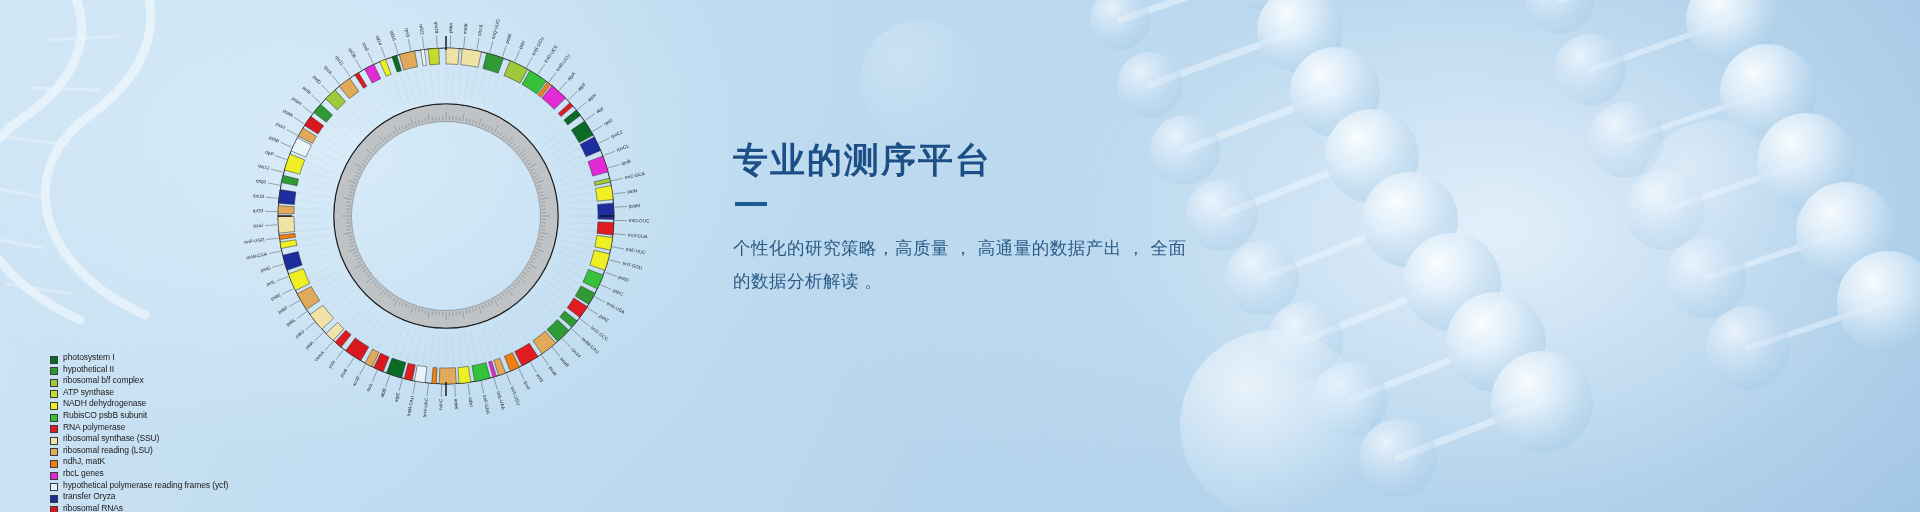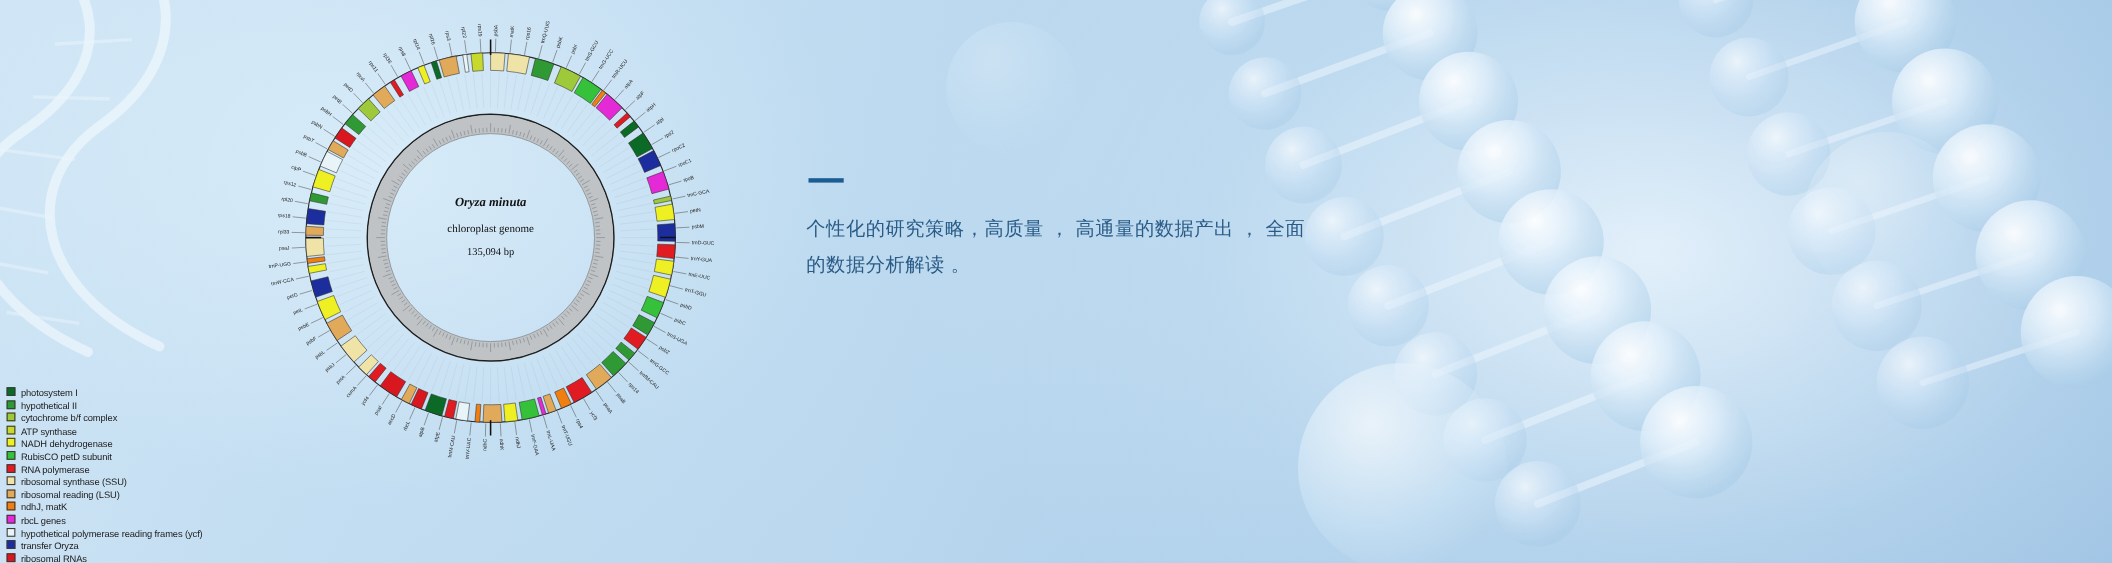--- a/index.html
+++ b/index.html
@@ -45,23 +45,24 @@
 
   
   .legend {
     position: absolute;
     left: 6px;
     top: 352px;
     z-index: 6;
   }
   .legend-row {
     display: flex;
-    align-items: flex-start;
+    align-items: flex-end;
     height: 11.6px;
     line-height: 11.6px;
+    margin-left: 44px;
   }
   .legend-swatch {
     width: 8px; height: 8px;
     border: 1px solid #3a3a3a;
     margin-right: 5px;
     flex: 0 0 auto;
   }
   .legend-label {
     font-size: 8.5px;
     color: #1b1b1b;
@@ -784,52 +785,47 @@
           <text x="158.02519191918216" y="34.53598851912068" font-size="4.6" font-family="&quot;Liberation Sans&quot;, sans-serif" fill="#222" text-anchor="end" dominant-baseline="middle" transform="rotate(433.5 158.02519191918216 34.53598851912068)">rpl16</text>
           <line x1="174.8629242517986" y1="44.69305547598685" x2="172.3679839619855" y2="32.955284267181185" stroke="#444" stroke-width="0.45"></line>
           <text x="171.95216058034995" y="30.998989065713573" font-size="4.6" font-family="&quot;Liberation Sans&quot;, sans-serif" fill="#222" text-anchor="end" dominant-baseline="middle" transform="rotate(438 171.95216058034995 30.998989065713573)">rps3</text>
           <line x1="187.94107351481128" y1="42.445818427826055" x2="186.37475920817064" y2="30.54848009134031" stroke="#444" stroke-width="0.45"></line>
           <text x="186.11370682373055" y="28.565590368592694" font-size="4.6" font-family="&quot;Liberation Sans&quot;, sans-serif" fill="#222" text-anchor="end" dominant-baseline="middle" transform="rotate(442.5 186.11370682373055 28.565590368592694)">rpl22</text>
           <line x1="201.15522339494242" y1="41.231608626477026" x2="200.5271919200271" y2="29.248054209422122" stroke="#444" stroke-width="0.45"></line>
           <text x="200.42252000754118" y="27.25079513991298" font-size="4.6" font-family="&quot;Liberation Sans&quot;, sans-serif" fill="#222" text-anchor="end" dominant-baseline="middle" transform="rotate(447 200.42252000754118 27.25079513991298)">rps19</text>
         </g>
     </svg>
 
-    <div class="genome-center">
-      <div class="genome-species">Oryza minuta</div>
-      <div class="genome-sub">chloroplast genome</div>
-      <div class="genome-bp">135,094 bp</div>
-    </div>
   </div>
 
   <div class="legend">
 
   <div class="legend-row">
         <span class="legend-swatch" style="background: rgb(11, 107, 38);"></span>
         <span class="legend-label">photosystem I</span>
       </div>
       <div class="legend-row">
         <span class="legend-swatch" style="background: rgb(47, 154, 52);"></span>
         <span class="legend-label">hypothetical II</span>
       </div>
       <div class="legend-row">
         <span class="legend-swatch" style="background: rgb(158, 201, 58);"></span>
-        <span class="legend-label">cytochrome b/f complex</span>
+        <span class="legend-label">ribosomal b/f complex</span>
       </div>
       <div class="legend-row">
         <span class="legend-swatch" style="background: rgb(200, 217, 46);"></span>
         <span class="legend-label">ATP synthase</span>
       </div>
       <div class="legend-row">
         <span class="legend-swatch" style="background: rgb(238, 240, 36);"></span>
         <span class="legend-label">NADH dehydrogenase</span>
       </div>
       <div class="legend-row">
         <span class="legend-swatch" style="background: rgb(53, 194, 58);"></span>
-        <span class="legend-label">RubisCO petD subunit</span>
+        <span class="legend-label">RubisCO psbB subunit</span>
       </div>
       <div class="legend-row">
         <span class="legend-swatch" style="background: rgb(224, 27, 34);"></span>
         <span class="legend-label">RNA polymerase</span>
       </div>
       <div class="legend-row">
         <span class="legend-swatch" style="background: rgb(240, 227, 168);"></span>
         <span class="legend-label">ribosomal synthase (SSU)</span>
       </div>
       <div class="legend-row">
@@ -852,18 +848,19 @@
         <span class="legend-swatch" style="background: rgb(28, 46, 158);"></span>
         <span class="legend-label">transfer Oryza</span>
       </div>
       <div class="legend-row">
         <span class="legend-swatch" style="background: rgb(216, 23, 31);"></span>
         <span class="legend-label">ribosomal RNAs</span>
       </div>
     </div>
 
   <div class="copy">
+    <div class="copy-title">专业的测序平台</div>
     <div class="copy-rule"></div>
     <div class="copy-body">个性化的研究策略，高质量 ，  高通量的数据产出 ，  全面
 的数据分析解读 。</div>
   </div>
 
 </div>
 
 </body></html>

